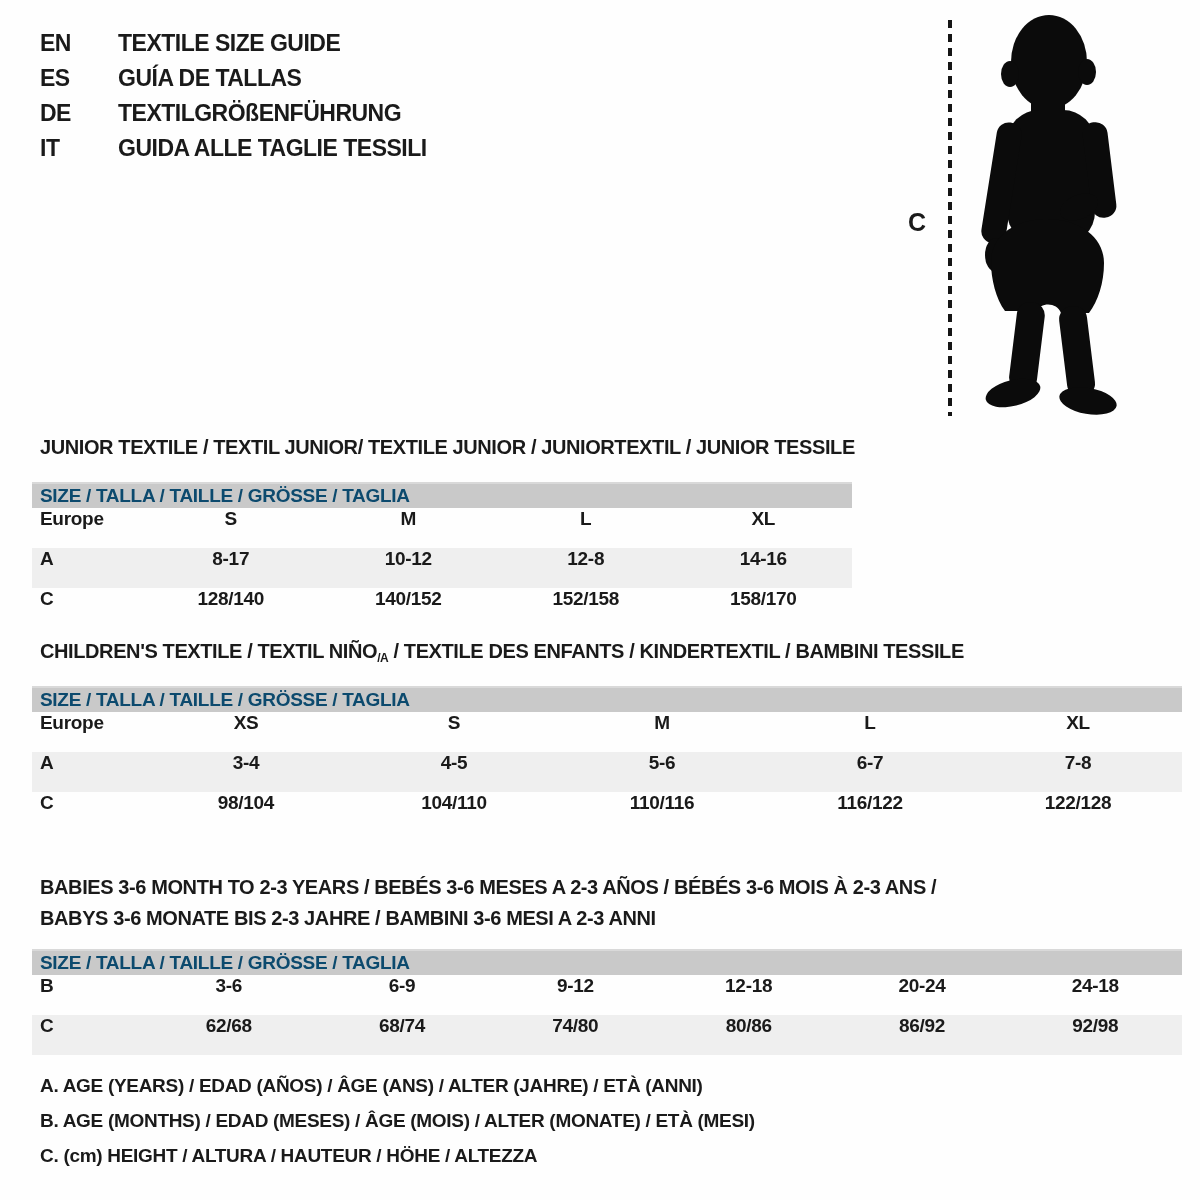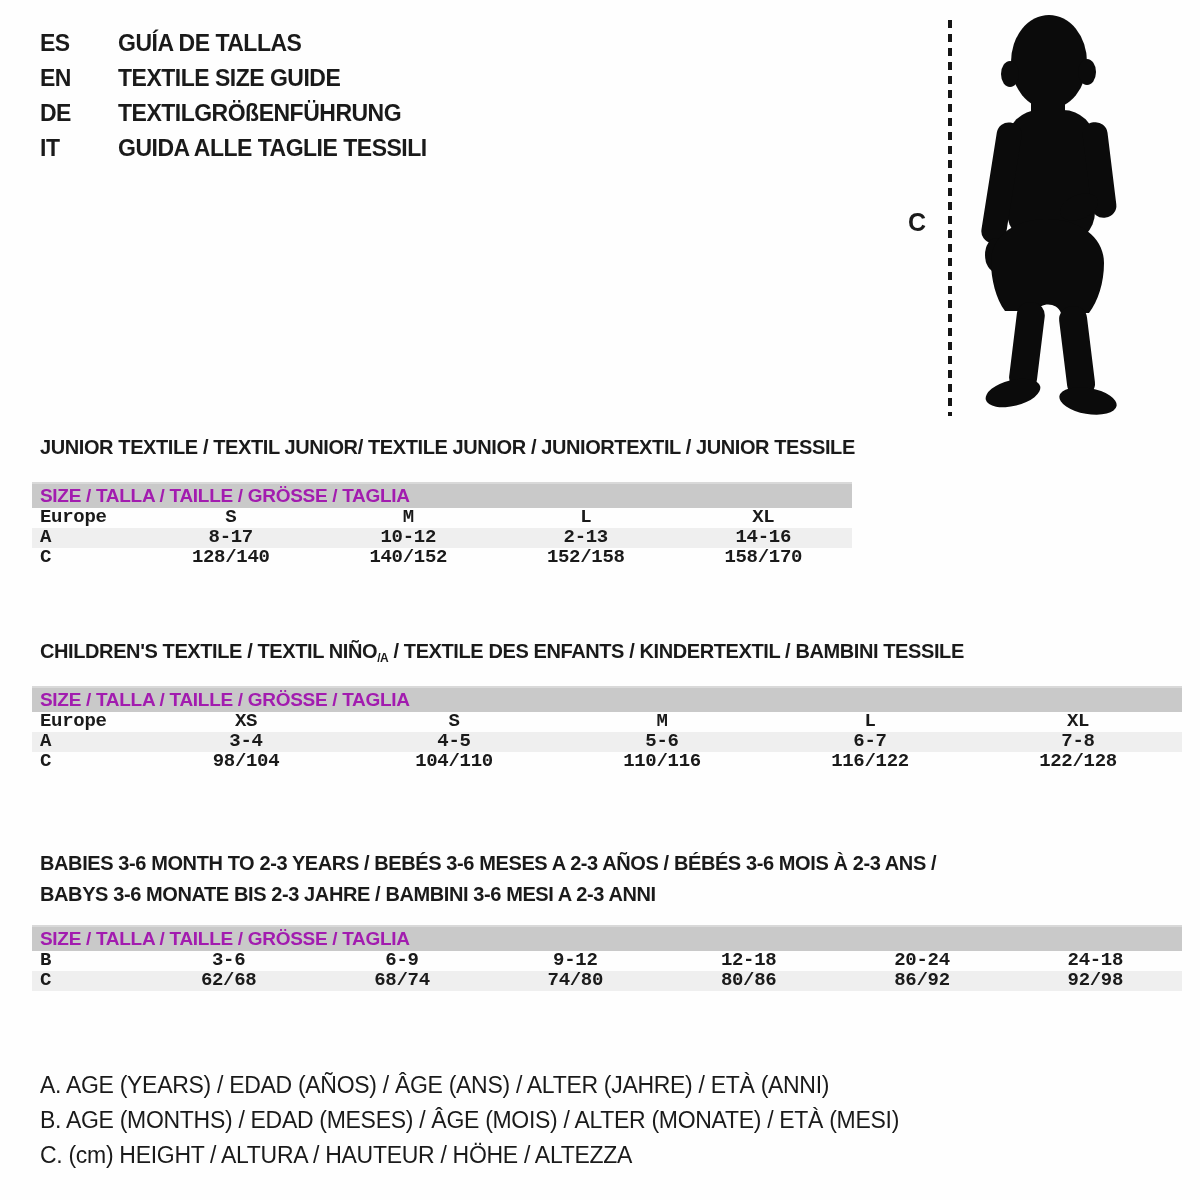--- a/index.html
+++ b/index.html
@@ -30,67 +30,67 @@
   .c-label {
     position:absolute; left:908px; top:208px;
     font-size:25px; font-weight:700;
   }
   .silhouette { position:absolute; left:963px; top:10px; }
 
   
   .section { position:absolute; left:32px; }
   .sec-junior   { top:436px; width:820px; }
   .sec-children { top:640px; width:1150px; }
-  .sec-babies   { top:848px; width:1150px; }
+  .sec-babies   { top:872px; width:1150px; }
 
   .sec-title {
     font-size:20px; font-weight:700; letter-spacing:-0.4px;
     margin:0 0 23px 8px; white-space:nowrap;
   }
   .subscript { font-size:12px; position:relative; top:4px; font-weight:700; }
   .babies-title-block { margin:0 0 15px 8px; }
   .babies-title-line {
     font-size:20px; font-weight:700; letter-spacing:-0.4px;
     line-height:31px; white-space:nowrap;
   }
 
   .size-bar {
     height:26px; background:#c9c9c9; border-top:2px solid #d9d9d9;
     display:flex; align-items:center; padding-left:8px;
-    font-size:19px; font-weight:700; color:#a21caf; letter-spacing:-0.3px;
+    font-size:19px; font-weight:700; color:#0c4a6e; letter-spacing:-0.3px;
   }
   .trow {
-    display:flex; align-items:flex-end; height:20px;
-    font-size:19px; font-weight:700; letter-spacing:-0.3px;font-family:Liberation Mono, monospace;
+    display:flex; align-items:flex-start; height:40px;
+    font-size:19px; font-weight:700; letter-spacing:-0.3px;
   }
   .trow.alt { background:#efefef; }
   .tlabel { width:110px; padding-left:8px; }
   .tvals { flex:1; display:flex; }
   .tval { flex:1; text-align:center; }
 
   
   .legend { position:absolute; left:40px; top:1068px; }
   .legend-line {
-    font-size:23px; font-weight:400; letter-spacing:-0.3px;
+    font-size:19px; font-weight:700; letter-spacing:-0.3px;
     line-height:35px; white-space:nowrap;
   }
 </style>
 </head>
 <body>
 
 <div class="page">
 
   <div class="languages">
     <div class="lang-row">
+      <span class="lang-code">EN</span>
+      <span class="lang-title">TEXTILE SIZE GUIDE</span>
+    </div>
+    <div class="lang-row">
       <span class="lang-code">ES</span>
       <span class="lang-title">GUÍA DE TALLAS</span>
-    </div>
-    <div class="lang-row">
-      <span class="lang-code">EN</span>
-      <span class="lang-title">TEXTILE SIZE GUIDE</span>
     </div>
     <div class="lang-row">
       <span class="lang-code">DE</span>
       <span class="lang-title">TEXTILGRÖßENFÜHRUNG</span>
     </div>
     <div class="lang-row">
       <span class="lang-code">IT</span>
       <span class="lang-title">GUIDA ALLE TAGLIE TESSILI</span>
     </div>
   </div>
@@ -128,21 +128,21 @@
         <span class="tval">M</span>
         <span class="tval">L</span>
         <span class="tval">XL</span>
       </span>
     </div>
     <div class="trow alt">
       <span class="tlabel">A</span>
       <span class="tvals">
         <span class="tval">8-17</span>
         <span class="tval">10-12</span>
-        <span class="tval">2-13</span>
+        <span class="tval">12-8</span>
         <span class="tval">14-16</span>
       </span>
     </div>
     <div class="trow">
       <span class="tlabel">C</span>
       <span class="tvals">
         <span class="tval">128/140</span>
         <span class="tval">140/152</span>
         <span class="tval">152/158</span>
         <span class="tval">158/170</span>

